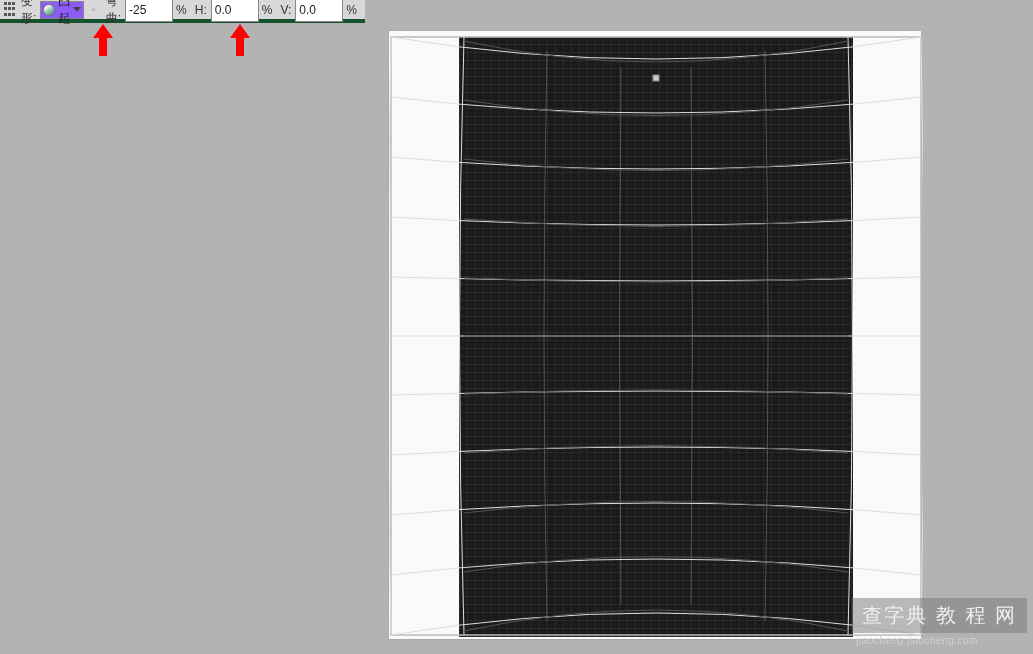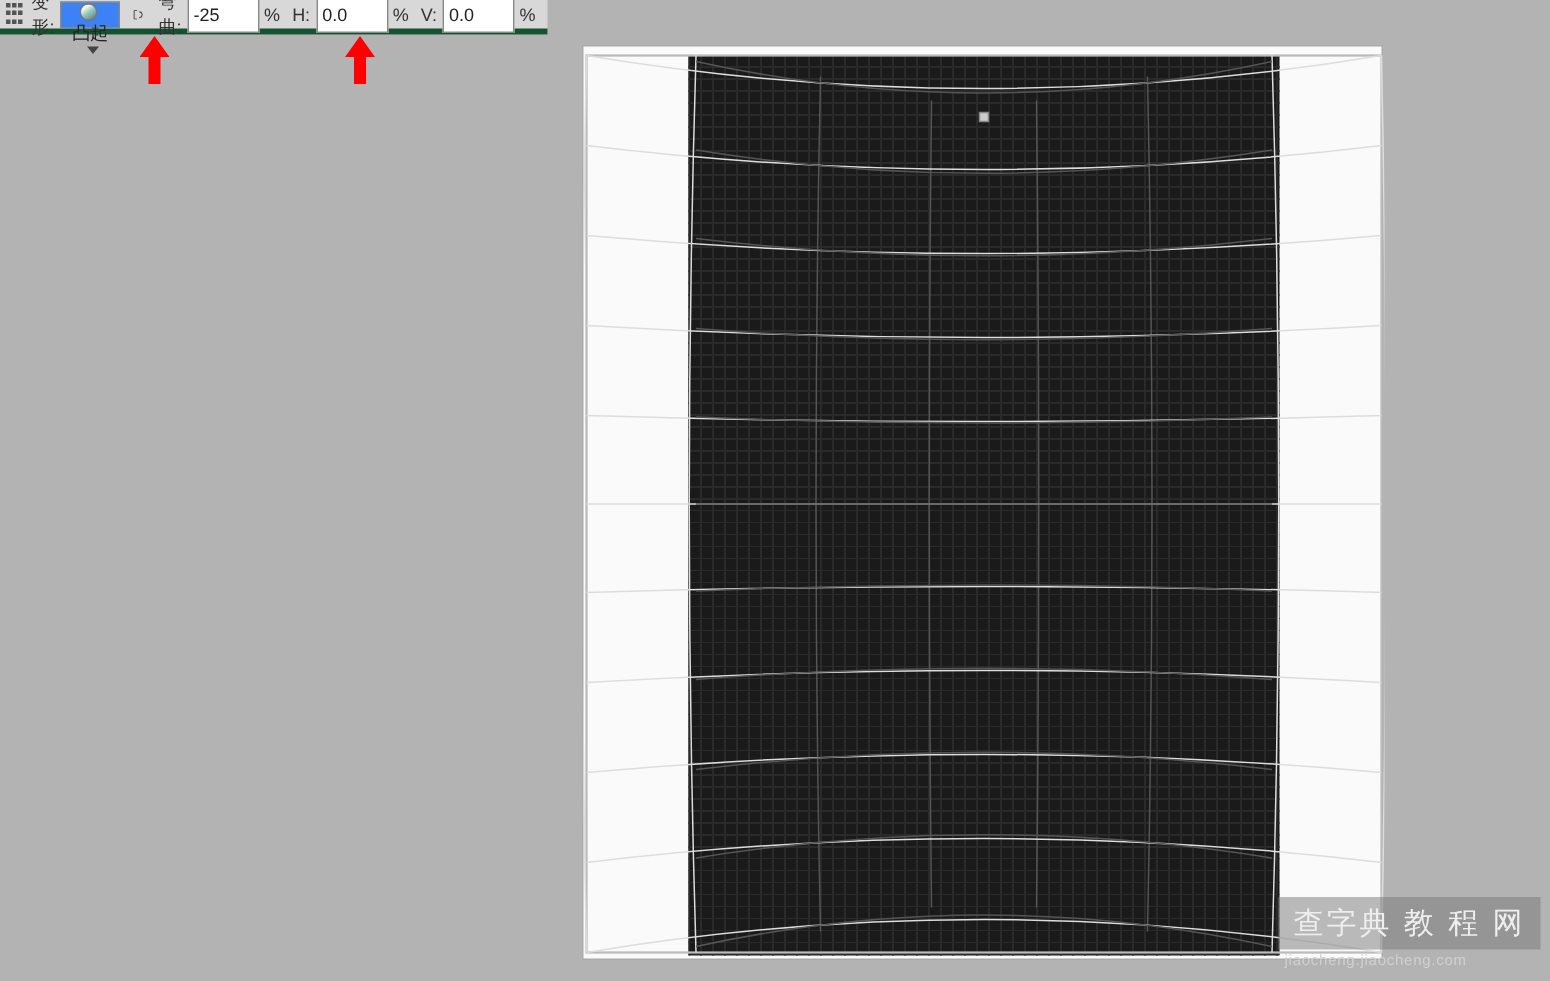--- a/index.html
+++ b/index.html
@@ -41,26 +41,25 @@
       height: 3px;
     }
     .label {
       color: #333;
       font-size: 12px;
       margin: 0 2px;
     }
     .select-wrap {
       display: flex;
       align-items: center;
-      background: #3b82f6;
+      background: #8b5cf6;
       border: 1px solid #888;
       height: 18px;
       padding: 0 2px;
       width: 76px;
-      flex-direction: column;
     }
     .select-circle {
       width: 12px;
       height: 12px;
       border-radius: 50%;
       background: linear-gradient(145deg, #fff 20%, #9cb 50%, #578 100%);
       border: 1px solid #777;
       margin-right: 3px;
       flex-shrink: 0;
     }

